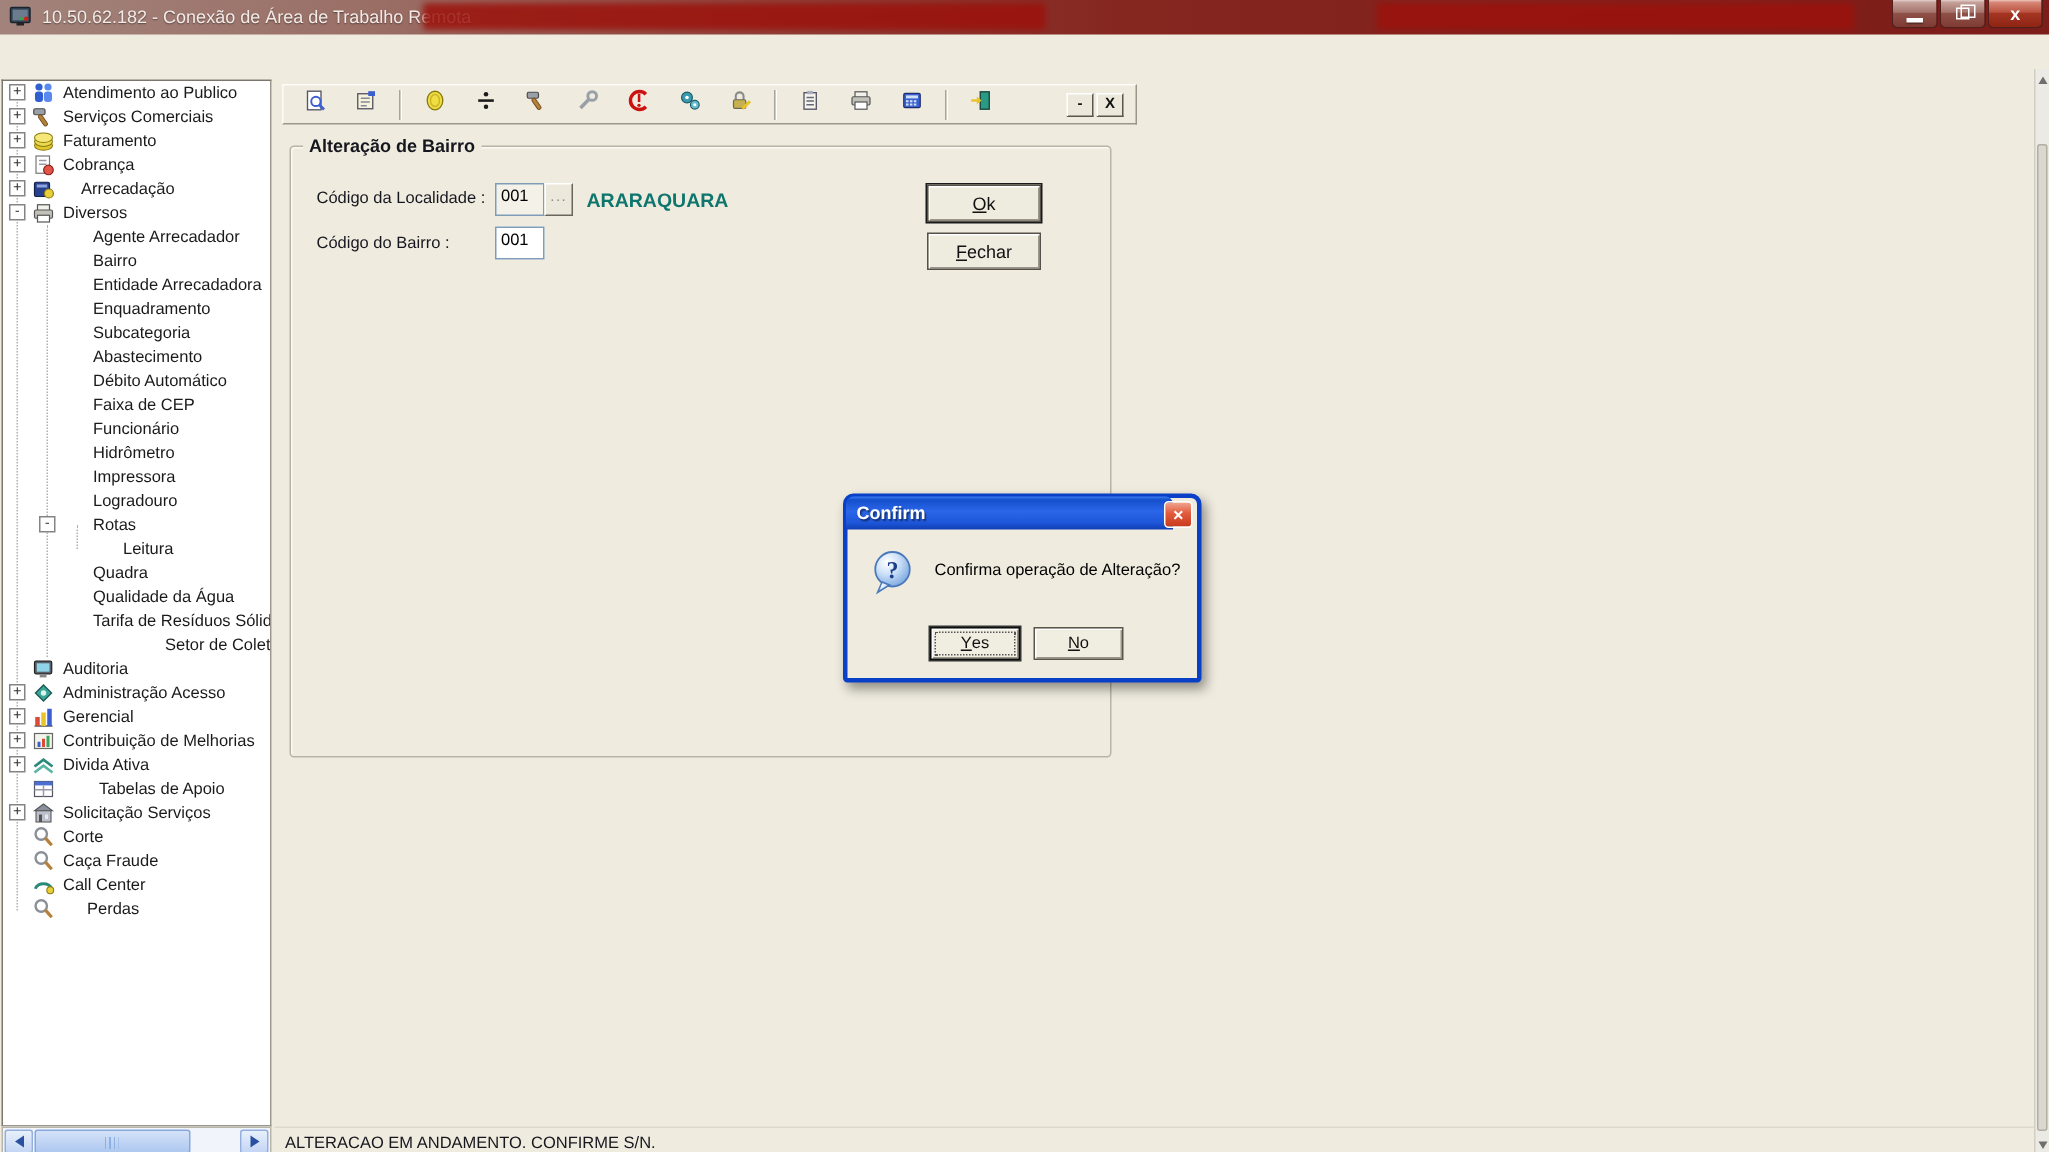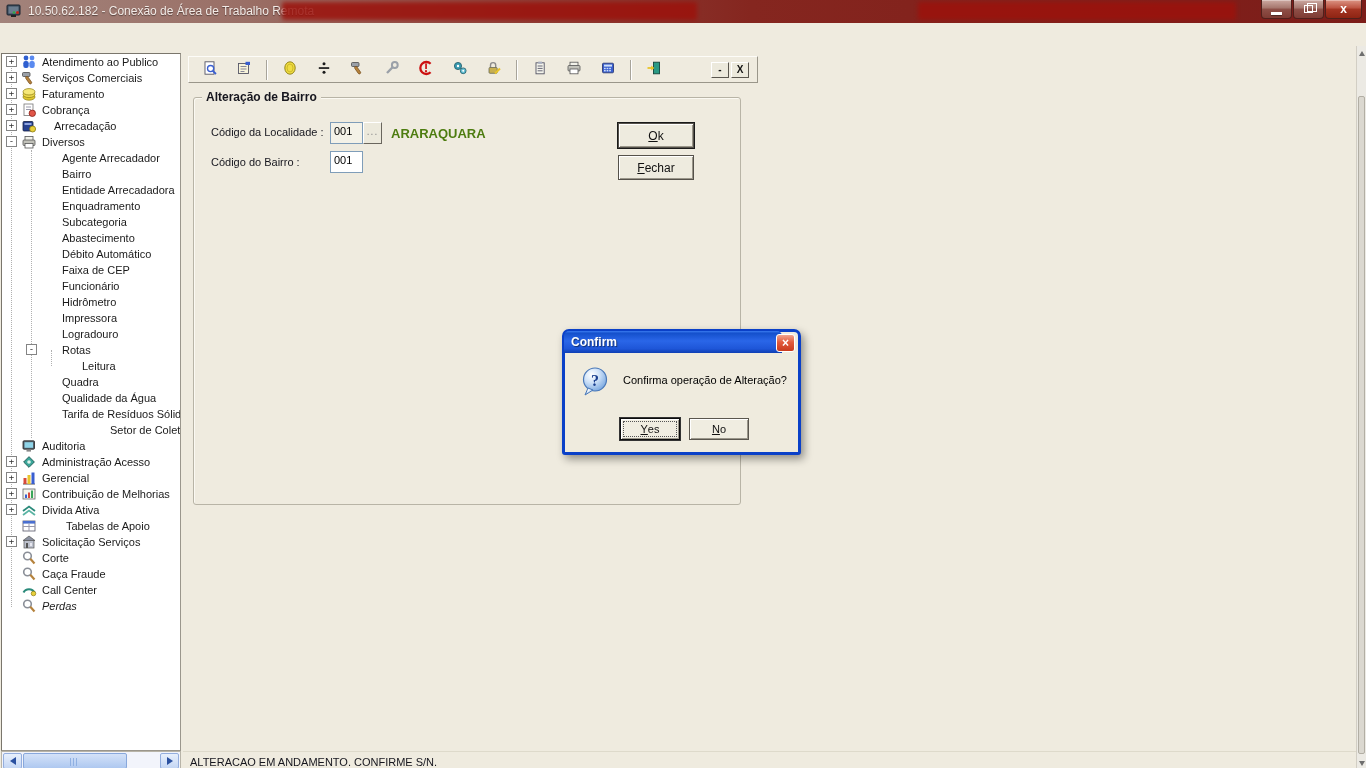--- a/index.html
+++ b/index.html
@@ -108,21 +108,21 @@
   .tb {
     position:absolute; background:#fff; border:1px solid #7f9db9;
     font-family:"Liberation Sans",sans-serif; font-size:11px; color:#000; padding:2px 3px;
   }
   .tb-ro { background:#f4f2e8; }
   .browse-btn {
     position:absolute; width:19px; height:22px; background:#ece9dc;
     border:1px solid; border-color:#fff #6a665e #6a665e #fff;
     font-size:10px; color:#8a8a8a; letter-spacing:1px; text-align:center; line-height:18px;
   }
-  .bigname { position:absolute; font-size:13px; font-weight:bold; color:#4d7c0f; white-space:nowrap; }
+  .bigname { position:absolute; font-size:13px; font-weight:bold; color:#0f766e; white-space:nowrap; }
   .btn3d {
     position:absolute; width:76px; height:25px; background:#eeebdf;
     border:1px solid #55514a;
     box-shadow:inset 1px 1px 0 #fff, inset -1px -1px 0 #9a968a;
     font-size:12px; color:#111; display:flex; align-items:center; justify-content:center;
   }
   .btn3d.default { box-shadow:0 0 0 1px #1a1a1a, inset 1px 1px 0 #fff, inset -1px -1px 0 #9a968a; }
   .inner-panel {
     position:absolute; left:14px; top:124px; width:511px; height:100px;
     border:1px solid; border-color:#aaa69a #fbf9f2 #fbf9f2 #aaa69a; background:transparent;
@@ -430,21 +430,21 @@
             </span>
             <span class="tlabel" style="left: 40px;">Call Center</span>
           </div>
           <div class="trow">
             <span class="ticon" style="left: 19px;">
               <svg width="16" height="16" viewBox="0 0 16 16">
                 <circle cx="6.5" cy="6" r="3.8" fill="none" stroke="#8a8f98" stroke-width="1.6"></circle>
                 <line x1="9.3" y1="8.8" x2="13.5" y2="13.5" stroke="#b5823c" stroke-width="2.2"></line>
               </svg>
             </span>
-            <span class="tlabel" style="left: 40px; font-style: italic;">Perdas</span>
+            <span class="tlabel" style="left: 56px;">Perdas</span>
           </div>
         </div>
     </div>
 
     <div class="tree-hscroll">
       <span class="xp-arrow left">
           <span class="tri-l"></span>
         </span>
       <span class="xp-thumb">
           <span class="grip"></span>

